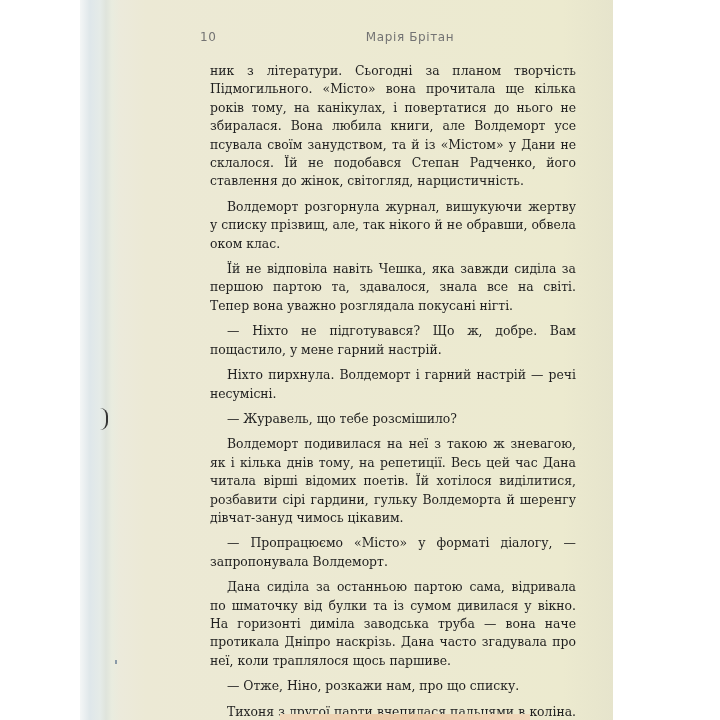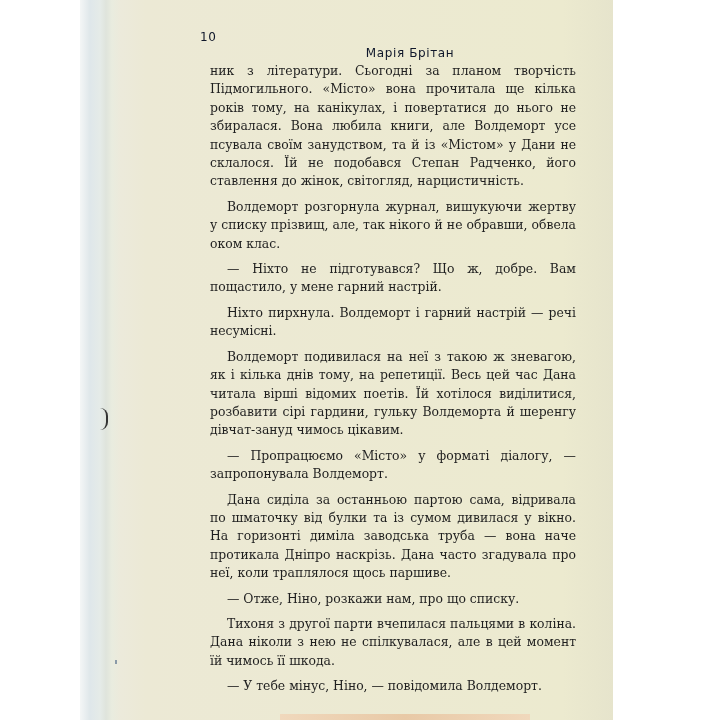--- a/index.html
+++ b/index.html
@@ -13,24 +13,24 @@
     .spine {
       position: absolute; left: 80px; top: 0; width: 26px; height: 720px;
       background: linear-gradient(90deg, #f4f6f6 0px, #dfe7ea 10px, #e5ebe8 20px, #dfe4dc 26px);
     }
     .bracket {
       position: absolute; left: 100px; top: 408px; width: 6px; height: 22px;
       border-right: 2px solid #333; border-radius: 0 8px 8px 0;
     }
     .header {
       position: absolute; left: 200px; top: 30px; width: 400px; height: 20px;
-      font-family: "DejaVu Sans", sans-serif; font-size: 12px; color: #0f172a; letter-spacing: 0.6px;
+      font-family: "DejaVu Sans", sans-serif; font-size: 12px; color: #737373; letter-spacing: 0.6px;
     }
     .page-number { position: absolute; left: 0; top: 0; }
-    .author { position: absolute; left: 0; right: 0; top: 16px; text-align: center; padding-left: 20px; }
+    .author { position: absolute; left: 0; right: 0; top: 0; text-align: center; padding-left: 20px; }
     .body-text {
       position: absolute; left: 203px; top: 55px; width: 380px;
       font-family: "DejaVu Serif", serif; font-size: 12.4px; line-height: 18.4px; color: #1f1f1f;
       text-align: justify;
     }
     .body-text p { margin: 7px; text-indent: 17px; }
     .body-text p.cont { text-indent: 0; }
     .bottom-strip {
       position: absolute; left: 280px; top: 714px; width: 250px; height: 6px;
       background: linear-gradient(90deg, #f0d8bc, #e8c9a6, #f0d8bc);
@@ -46,22 +46,24 @@
 <div class="mark"></div>
 
 <div class="header">
   <span class="page-number">10</span>
   <span class="author">Марія Брітан</span>
 </div>
 
 <div class="body-text">
   <p class="cont">ник з літератури. Сьогодні за планом творчість Підмогильного. «Місто» вона прочитала ще кілька років тому, на канікулах, і повертатися до нього не збиралася. Вона любила книги, але Волдеморт усе псувала своїм занудством, та й із «Містом» у Дани не склалося. Їй не подобався Степан Радченко, його ставлення до жінок, світогляд, нарцистичність.</p>
   <p>Волдеморт розгорнула журнал, вишукуючи жертву у списку прізвищ, але, так нікого й не обравши, обвела оком клас.</p>
+  <p>Їй не відповіла навіть Чешка, яка завжди сиділа за першою партою та, здавалося, знала все на світі. Тепер вона уважно розглядала покусані нігті.</p>
   <p>— Ніхто не підготувався? Що ж, добре. Вам пощастило, у мене гарний настрій.</p>
   <p>Ніхто пирхнула. Волдеморт і гарний настрій — речі несумісні.</p>
+  <p>— Журавель, що тебе розсмішило?</p>
   <p>Волдеморт подивилася на неї з такою ж зневагою, як і кілька днів тому, на репетиції. Весь цей час Дана читала вірші відомих поетів. Їй хотілося виділитися, розбавити сірі гардини, гульку Волдеморта й шеренгу дівчат-зануд чимось цікавим.</p>
   <p>— Пропрацюємо «Місто» у форматі діалогу, — запропонувала Волдеморт.</p>
   <p>Дана сиділа за останньою партою сама, відривала по шматочку від булки та із сумом дивилася у вікно. На горизонті диміла заводська труба — вона наче протикала Дніпро наскрізь. Дана часто згадувала про неї, коли траплялося щось паршиве.</p>
   <p>— Отже, Ніно, розкажи нам, про що списку.</p>
   <p>Тихоня з другої парти вчепилася пальцями в коліна. Дана ніколи з нею не спілкувалася, але в цей момент їй чимось її шкода.</p>
   <p>— У тебе мінус, Ніно, — повідомила Волдеморт.</p>
 </div>
 
 <div class="bottom-strip"></div>
 

